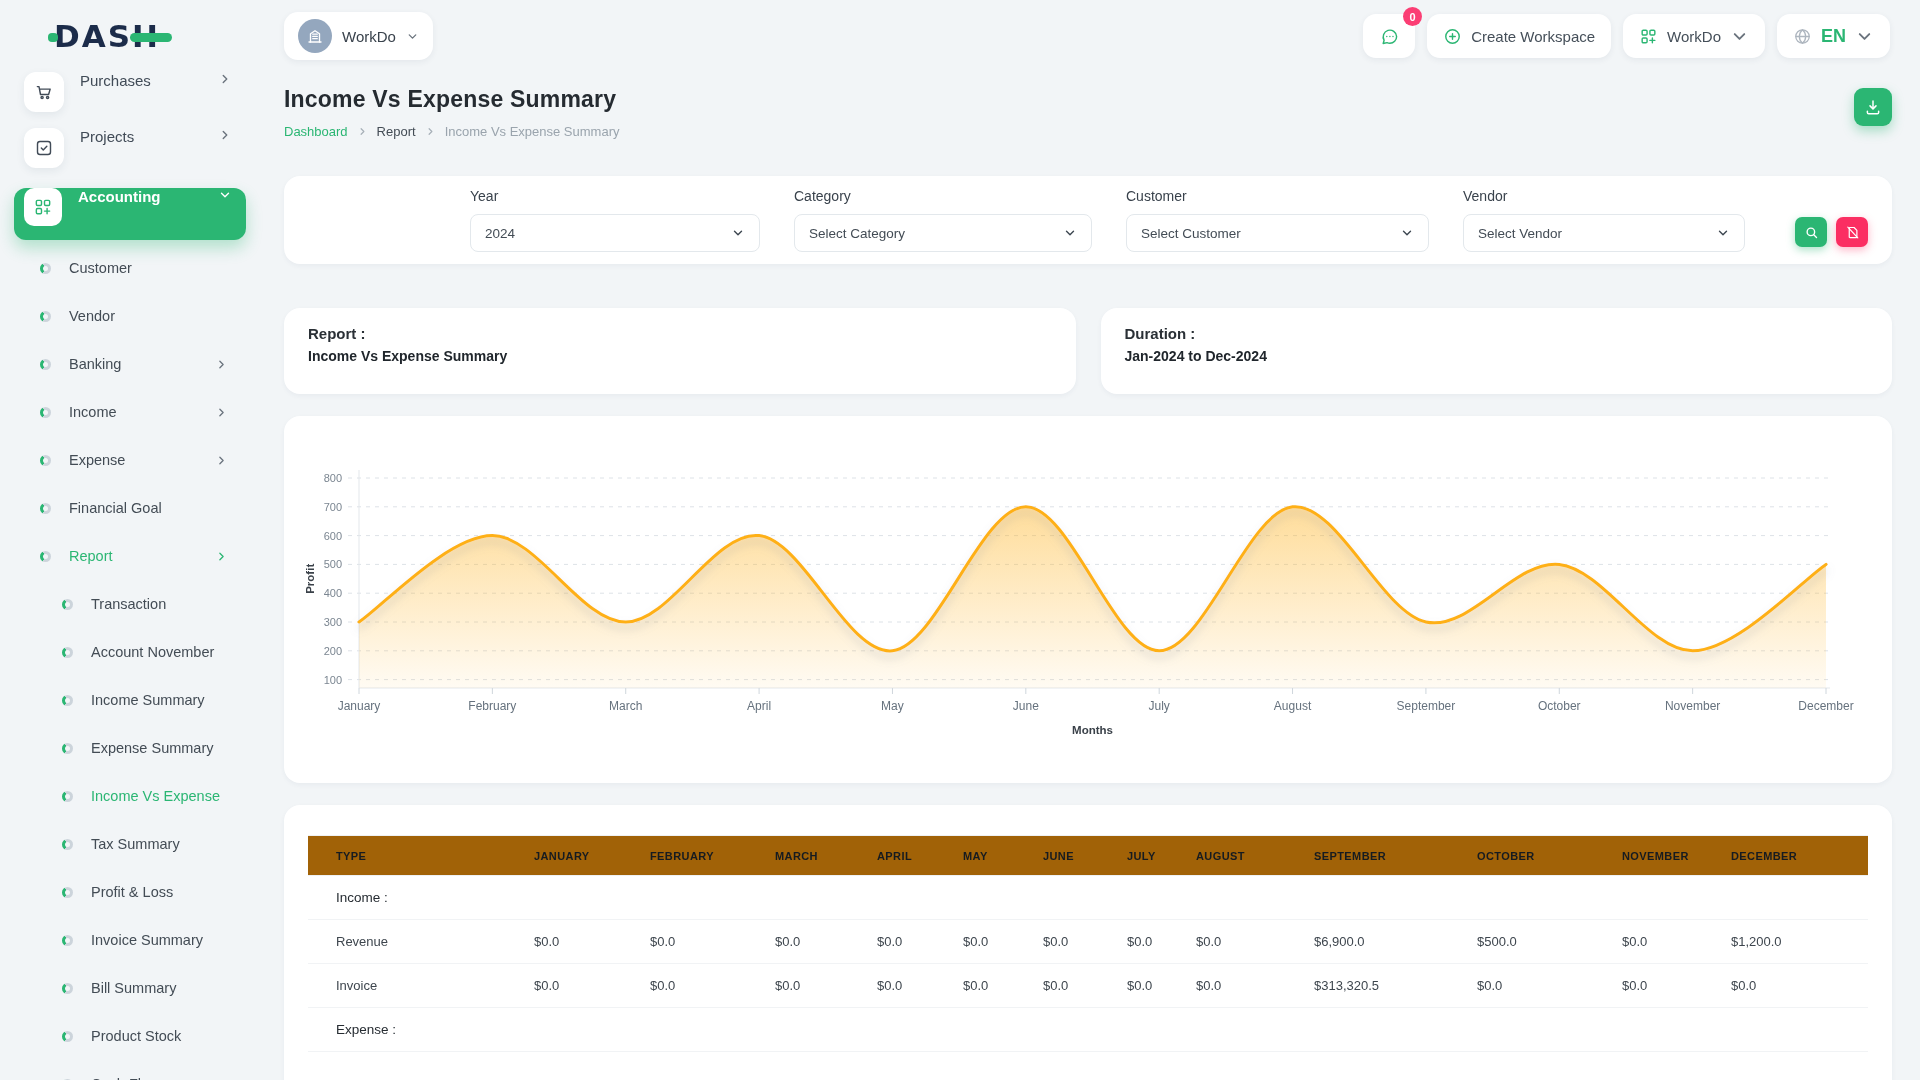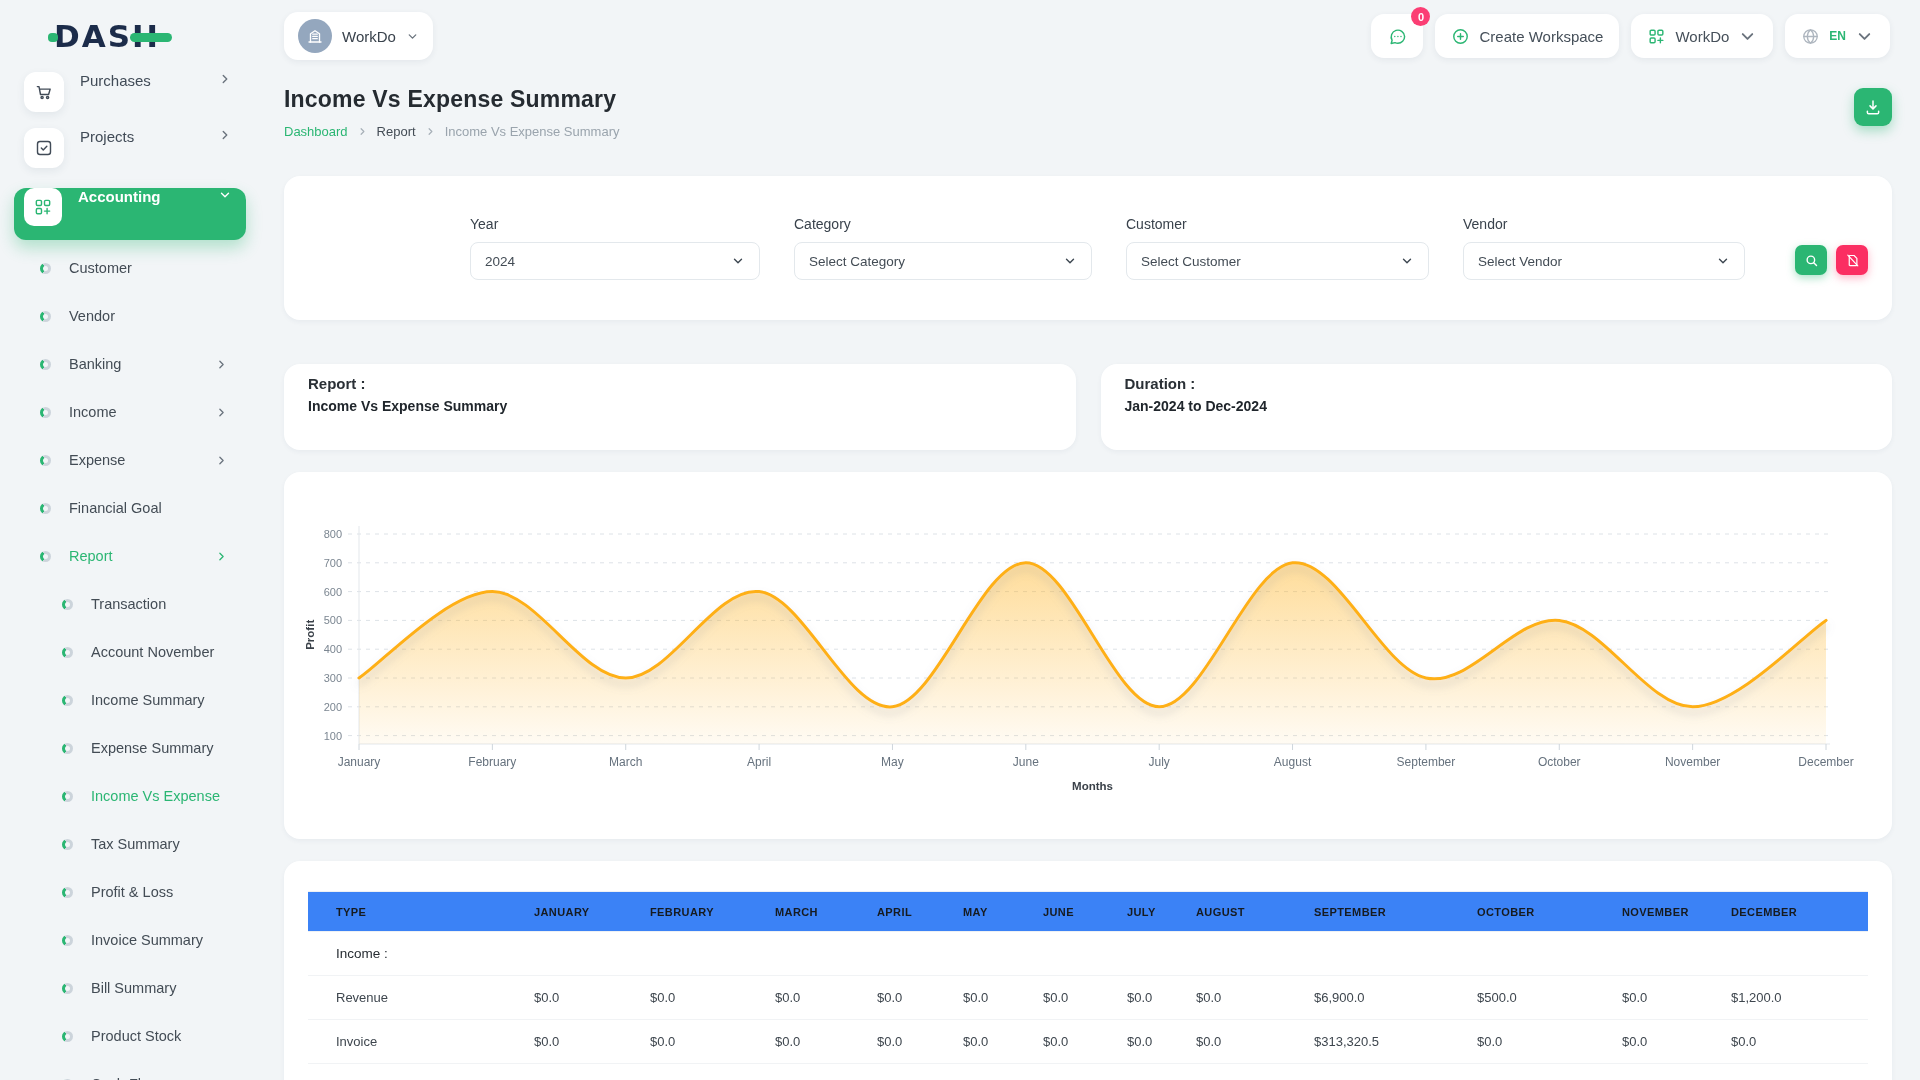--- a/index.html
+++ b/index.html
@@ -53,21 +53,21 @@
   .chip-label{font-size:15px;color:#39424c}
   .chev-sm{width:13px;height:13px;color:#6a737d}
   .topbar-right{margin-left:auto;display:flex;gap:12px;align-items:center}
   .tb-btn{height:44px;background:#fff;border:none;border-radius:13px;
     box-shadow:0 2px 6px rgba(40,60,90,.07);display:flex;align-items:center;gap:9px;
     padding:0 16px;font-size:15px;cursor:pointer;position:relative;color:#454f59;
     font-family:"Liberation Sans",sans-serif}
   .tb-btn svg{width:19px;height:19px}
   .icon-green{color:var(--green)}
   .icon-gray{color:#aeb6bf}
-  .lang-label{color:var(--green);font-weight:bold;font-size:12px}
+  .lang-label{color:var(--green);font-weight:bold;font-size:18px}
   .badge{position:absolute;top:-7px;right:-7px;min-width:19px;height:19px;border-radius:10px;
     background:#fb3e74;color:#fff;font-size:11px;display:flex;align-items:center;
     justify-content:center;padding:0 5px;font-weight:bold}
 
   
   .page{padding:6px 28px 0 24px}
   .page-head{display:flex;align-items:flex-start}
   h1.title{font-size:23px;color:#252b31;font-weight:bold;letter-spacing:.2px;margin-top:8px}
   .breadcrumb{display:flex;align-items:center;gap:9px;margin-top:11px;font-size:13px}
   .bc-link{color:var(--green);cursor:pointer}
@@ -75,49 +75,49 @@
   .bc-cur{color:#9aa4ad}
   .bc-sep{width:11px;height:11px;color:#a7b0b8}
   .dl-btn{margin-left:auto;width:38px;height:38px;border-radius:9px;background:var(--green);
     border:none;color:#fff;display:flex;align-items:center;justify-content:center;
     box-shadow:0 5px 12px rgba(43,182,115,.38);cursor:pointer;margin-top:10px}
   .dl-btn svg{width:18px;height:18px}
 
   
   .card{background:#fff;border-radius:16px;box-shadow:0 2px 5px rgba(40,60,90,.05)}
 
-  .filter-card{height:144px;display:flex;align-items:center;padding:12px 24px;margin-top:37px}
+  .filter-card{height:88px;display:flex;align-items:center;padding:12px 24px;margin-top:37px}
   .filter-row{display:flex;flex:1;align-items:flex-end}
   #filter-fields{display:flex;gap:34px;margin-left:162px}
   .fgroup{display:flex;flex-direction:column;gap:10px}
   .flabel{font-size:14px;color:#39424c}
   .fselect{height:38px;border:1px solid #e3e8ec;border-radius:8px;display:flex;align-items:center;
     justify-content:space-between;padding:0 14px;font-size:13.5px;color:#434c55;background:#fff;cursor:pointer}
   .fselect .sel-chev{width:14px;height:14px;color:#3c4650}
   .fbtns{margin-left:auto;display:flex;gap:9px;align-items:center;margin-bottom:5px}
   .sq-btn{width:32px;height:30px;border:none;border-radius:7px;color:#fff;display:flex;
     align-items:center;justify-content:center;cursor:pointer}
   .sq-btn svg{width:15px;height:15px}
   .sq-btn.search{background:var(--green);box-shadow:0 3px 8px rgba(43,182,115,.4)}
   .sq-btn.reset{background:var(--pink);box-shadow:0 3px 8px rgba(251,46,98,.35)}
 
   .cards-row{display:flex;gap:25px;margin-top:44px}
-  .info-card{flex:1;height:86px;padding:11px 24px}
+  .info-card{flex:1;height:86px;padding:17px 24px}
   .info-title{font-size:15px;color:#2a3036;font-weight:bold}
   .info-value{font-size:14px;color:#20262c;font-weight:bold;margin-top:6px}
 
   .chart-card{margin-top:22px;height:367px;position:relative}
   #chart-svg{position:absolute;inset:0;width:1608px;height:367px}
   .ytick{font-size:11px;fill:#7b8691}
   .xtick{font-size:12px;fill:#66727e}
   .axis-title{font-size:11.5px;font-weight:bold;fill:#3a4149}
 
   .table-card{margin-top:22px;padding:30px 24px;height:300px;overflow:hidden}
   table.sum{width:1560px;border-collapse:collapse;table-layout:fixed}
-  .sum th{background:#3b82f6;border-top:1px solid #eef1f4;border-bottom:1px solid #eef1f4;
+  .sum th{background:#a16207;border-top:1px solid #eef1f4;border-bottom:1px solid #eef1f4;
     height:40px;text-align:left;padding-left:28px;font-size:11px;color:#161b20;letter-spacing:.4px}
   .sum td{height:44px;border-bottom:1px solid #f1f3f5;padding-left:28px;font-size:13px;color:#3e464e}
   .sum tr.section td{color:#262c32;font-size:13.5px}
 </style>
 </head>
 <body>
 
 <aside class="sidebar">
   <div class="logo">
     <span class="logo-dot"></span>

